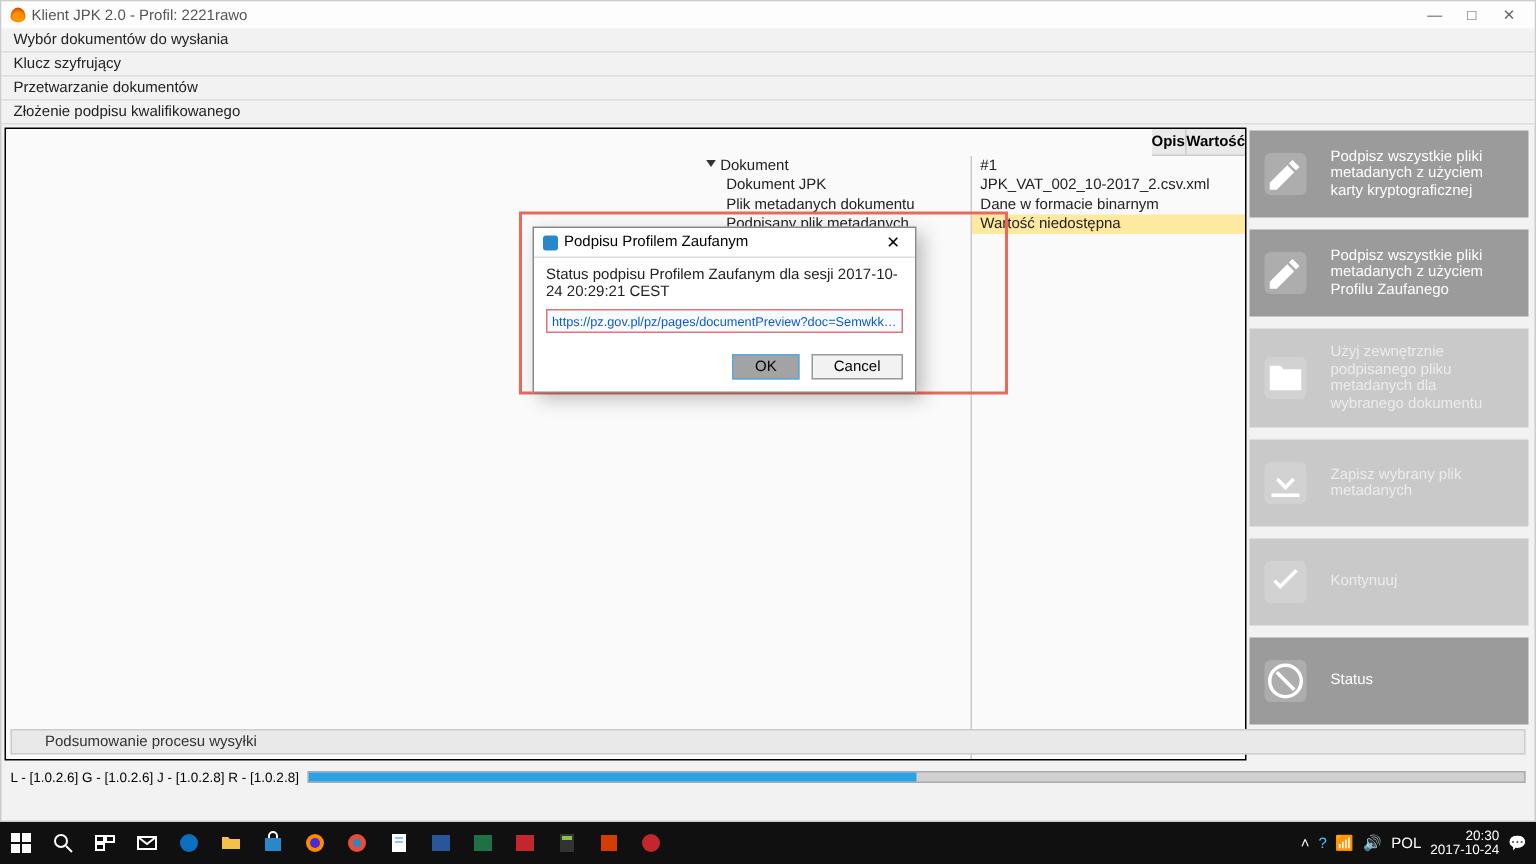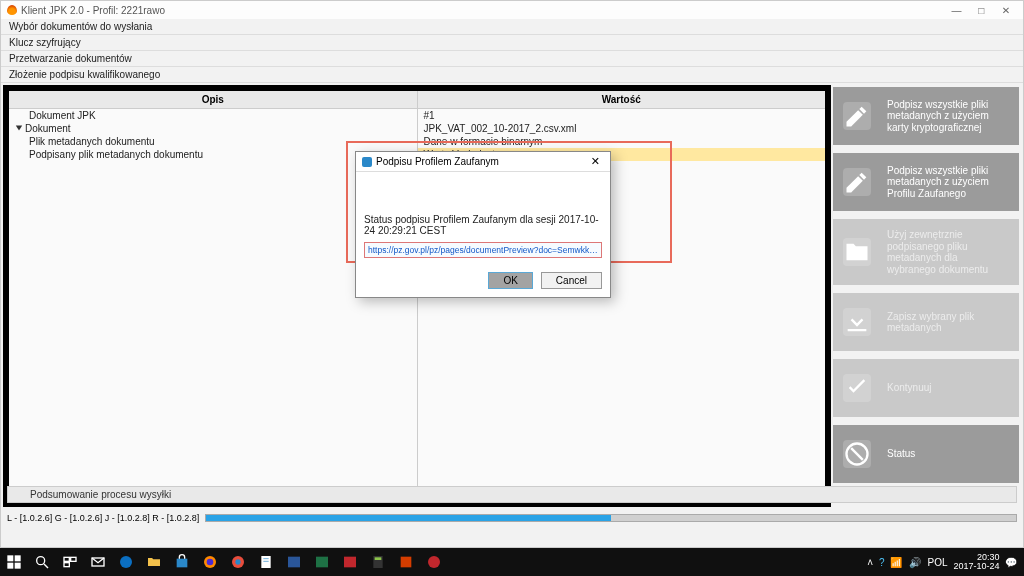--- a/index.html
+++ b/index.html
@@ -9,21 +9,21 @@
   .titlebar { height: 18px; background: #fdfdfd; display: flex; align-items: center; padding: 0 6px; font-size: 10px; color: #555; }
   .titlebar .fire-icon { width: 10px; height: 10px; margin-right: 4px; background: radial-gradient(circle at 50% 70%, #ff9500 40%, #d53d00 80%); border-radius: 50% 50% 50% 50% / 60% 60% 40% 40%; }
   .titlebar .spacer { flex: 1; }
   .win-controls span { display: inline-block; width: 22px; text-align: center; color: #666; font-size: 10px; }
 
   .menubar { background: #f2f2f2; }
   .menubar .menu-item { display: block; padding: 2px 8px; font-size: 10px; color: #222; border-bottom: 1px solid #ddd; }
 
   .workspace { display: flex; height: calc(100% - 120px); }
 
-  .main-pane { flex: 1; display: flex; flex-direction: column; border: 6px solid #000000; margin: 2px; background: #fafafa; position: relative; }
+  .main-pane { flex: 1; display: flex; flex-direction: column; border: 1px solid #000000; margin: 2px; background: #fafafa; position: relative; align-items: flex-end; }
   .table-head { display: flex; background: #e9e9e9; font-size: 10px; font-weight: 600; border-bottom: 1px solid #ccc; }
   .table-head .col { flex: 1; text-align: center; padding: 3px 0; border-right: 1px solid #ccc; }
   .table-head .col:last-child { border-right: none; }
 
   .table-body { flex: 1; overflow: hidden; display: flex; }
   .col-left, .col-right { flex: 1; font-size: 10px; border-right: 1px solid #ccc; }
   .col-right { border-right: none; }
   .trow { display: flex; padding: 1px 6px; color: #222; }
   .trow .caret { width: 10px; }
   .caret svg { width: 8px; height: 8px; }
@@ -39,21 +39,21 @@
   .summary-bar { position: absolute; bottom: 44px; left: 6px; right: 6px; font-size: 10px; color: #333; background: #e9e9e9; border: 1px solid #ccc; padding: 2px 22px; }
   .status-bar { position: absolute; bottom: 24px; left: 6px; right: 6px; font-size: 9px; display: flex; align-items: center; gap: 6px; }
   .progress { flex: 1; height: 8px; background: #d0d0d0; border: 1px solid #aaa; position: relative; }
   .progress .fill { position: absolute; left: 0; top: 0; bottom: 0; width: 50%; background: #2aa3e6; }
   .modal { position: absolute; left: 354px; top: 150px; width: 256px; background: #fff; border: 1px solid #888; z-index: 50; box-shadow: 4px 4px 12px rgba(0,0,0,0.25); }
   .modal-title { display: flex; align-items: center; font-size: 10px; padding: 3px 6px; border-bottom: 1px solid #ddd; }
   .modal-title .mi { width: 10px; height: 10px; background: #2a88c9; border-radius: 2px; margin-right: 4px; }
   .modal-title .spacer { flex: 1; }
   .modal-title .close { font-size: 11px; padding: 0 4px; }
   .modal-body { padding: 6px 8px 10px 8px; font-size: 10px; color: #222; }
-  .modal-body .status { margin-bottom: 6px; margin-top: 36px; }
+  .modal-body .status { margin-bottom: 6px; }
   .modal-body .url-box { border: 1px solid #d77; color: #1258c7; padding: 2px 3px; font-size: 8.5px; white-space: nowrap; overflow: hidden; text-overflow: ellipsis; background: #f6fbff; }
   .modal-body .instr { margin-top: 4px; font-size: 9px; }
   .modal-buttons { display: flex; justify-content: flex-end; gap: 8px; padding: 4px 8px 8px 0; }
   .modal-buttons button { font-size: 10px; padding: 2px 14px; border: 1px solid #999; background: #f2f2f2; }
   .modal-buttons button.primary { background: #a3a3a3; border-color: #5aa8d6; }
 
   
   .taskbar { position: absolute; left: 0; right: 0; bottom: 0; height: 28px; background: #101010; display: flex; align-items: center; color: #fff; font-size: 10px; }
   .taskbar .t-item { width: 28px; height: 28px; display: flex; align-items: center; justify-content: center; }
   .taskbar .t-item svg { width: 16px; height: 16px; }
@@ -86,29 +86,29 @@
   </div>
 
   <div class="workspace">
     <div class="main-pane">
       <div class="table-head">
         <div class="col">Opis</div>
         <div class="col">Wartość</div>
       </div>
       <div class="table-body">
         <div class="col-left">
-          <div class="trow indent">
-              <span>Dokument JPK</span>
-            </div>
           <div class="trow">
             <span class="caret"><svg viewBox="0 0 10 10">
                   <polygon points="1,2 9,2 5,8" fill="#333"></polygon>
                 </svg></span>
             <span>Dokument</span>
           </div>
+          <div class="trow indent">
+              <span>Dokument JPK</span>
+            </div>
           <div class="trow indent">
               <span>Plik metadanych dokumentu</span>
             </div>
           <div class="trow indent">
               <span>Podpisany plik metadanych dokumentu</span>
             </div>
         </div>
         <div class="col-right">
           <div class="trow">
               <span>#1</span>

